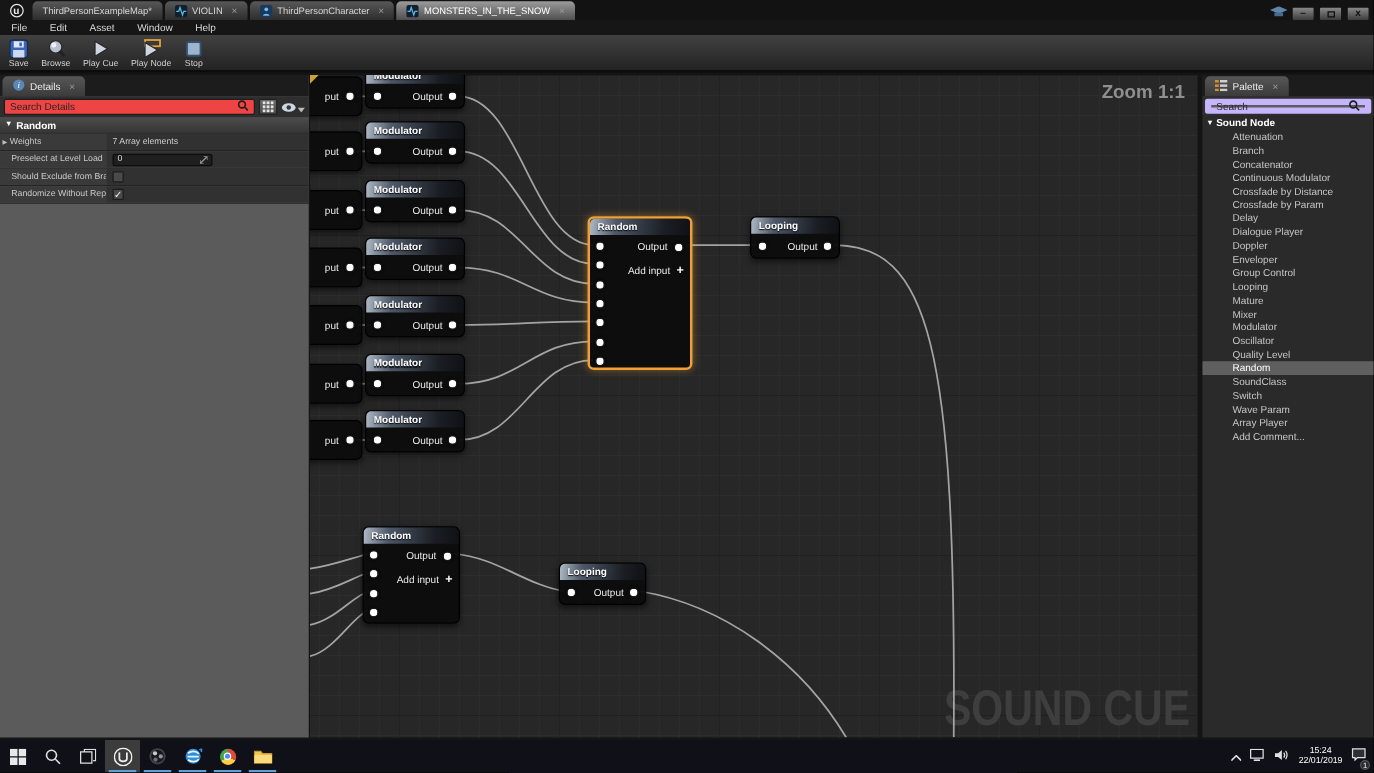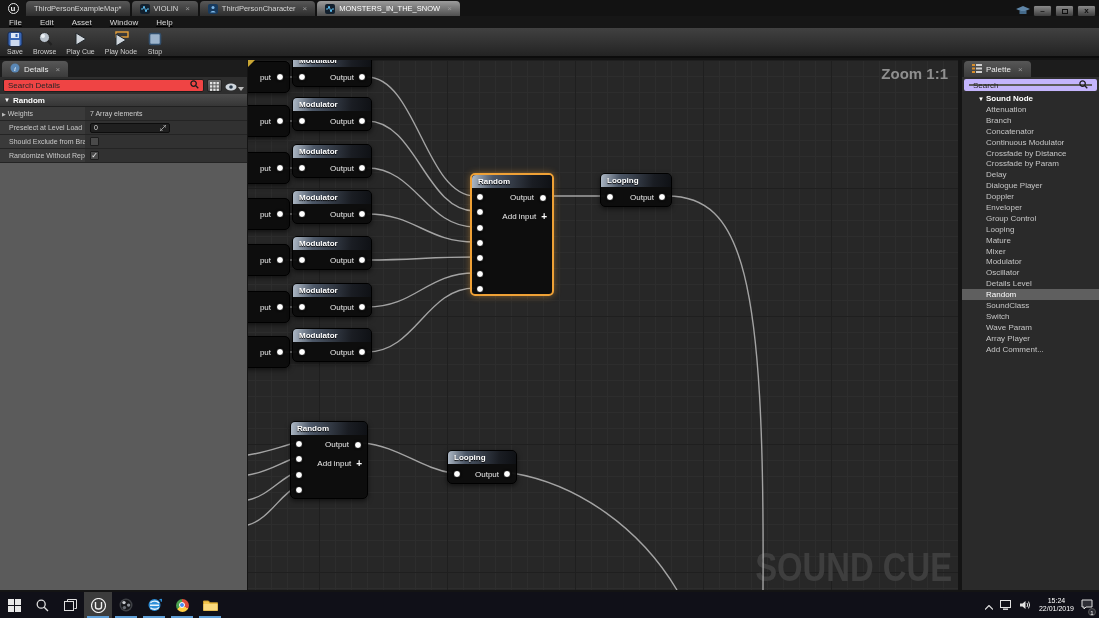--- a/index.html
+++ b/index.html
@@ -84,21 +84,21 @@
   .nrow.right { justify-content:flex-end; }
   .abs { position:absolute; }
   .plus { font-weight:bold; font-size:10px; color:#fff; }
 
   
   .palette { position:absolute; left:962px; top:2px; width:137px; height:530px; background:#2a2a2a; }
   .pal-search { height:15px; padding:2px 2px; background:#2e2e2e; }
   .pal-searchbox { height:12px; background:#5d5d5d; border:5px solid #c4b5fd; border-radius:2px; color:#262626; font-size:8px;
                    display:flex; align-items:center; justify-content:space-between; padding:0 4px; }
   .pal-list { padding-top:1px; }
-  .pal-group { height:11px; display:flex; align-items:center; gap:2px; padding-left:16px; color:#fff; font-weight:bold; font-size:8px; }
+  .pal-group { height:11px; display:flex; align-items:center; gap:2px; padding-left:3px; color:#fff; font-weight:bold; font-size:8px; }
   .pal-item { height:10.9px; display:flex; align-items:center; padding-left:24px; color:#c6c6c6; font-size:8px; white-space:nowrap; }
   .pal-item.sel { background:#5f5f5f; color:#fff; }
 
   
   .taskbar { position:absolute; top:592px; left:0; right:0; height:26px; background:#101018; display:flex; align-items:center; z-index:10; }
   .tb-slot { width:28px; height:26px; display:flex; align-items:center; justify-content:center; position:relative; }
   .tb-slot.active { background:#3c3c3c; }
   .tb-underline { position:absolute; bottom:0; left:3px; right:3px; height:2px; background:#5f9fd8; }
   .tray { margin-left:auto; display:flex; align-items:center; gap:7px; padding-right:6px; height:26px; }
   .clock { color:#fff; font-size:7px; text-align:center; line-height:8px; }
@@ -159,21 +159,21 @@
               <rect x="3.5" y="5" width="7" height="3" fill="#456a8a"></rect>
             </svg>
           </span></span>
       <div class="winbtn">–</div>
       <div class="winbtn"><span class="maxglyph"></span></div>
       <div class="winbtn">x</div>
     </div>
   </div>
 
   <div class="menubar">
-      <div id="menubar" style="display:flex;text-decoration:underline;">
+      <div id="menubar" style="display:flex;">
         <div class="menu-item">File</div>
         <div class="menu-item">Edit</div>
         <div class="menu-item">Asset</div>
         <div class="menu-item">Window</div>
         <div class="menu-item">Help</div>
       </div>
     </div>
 
   <div class="toolbar">
       <div id="toolbar" style="display:flex;">
@@ -570,21 +570,21 @@
             <div class="pal-item">Delay</div>
             <div class="pal-item">Dialogue Player</div>
             <div class="pal-item">Doppler</div>
             <div class="pal-item">Enveloper</div>
             <div class="pal-item">Group Control</div>
             <div class="pal-item">Looping</div>
             <div class="pal-item">Mature</div>
             <div class="pal-item">Mixer</div>
             <div class="pal-item">Modulator</div>
             <div class="pal-item">Oscillator</div>
-            <div class="pal-item">Details Level</div>
+            <div class="pal-item">Quality Level</div>
             <div class="pal-item sel">Random</div>
             <div class="pal-item">SoundClass</div>
             <div class="pal-item">Switch</div>
             <div class="pal-item">Wave Param</div>
             <div class="pal-item">Array Player</div>
             <div class="pal-item">Add Comment...</div>
           </div>
       </div>
     </div>
   </div>

